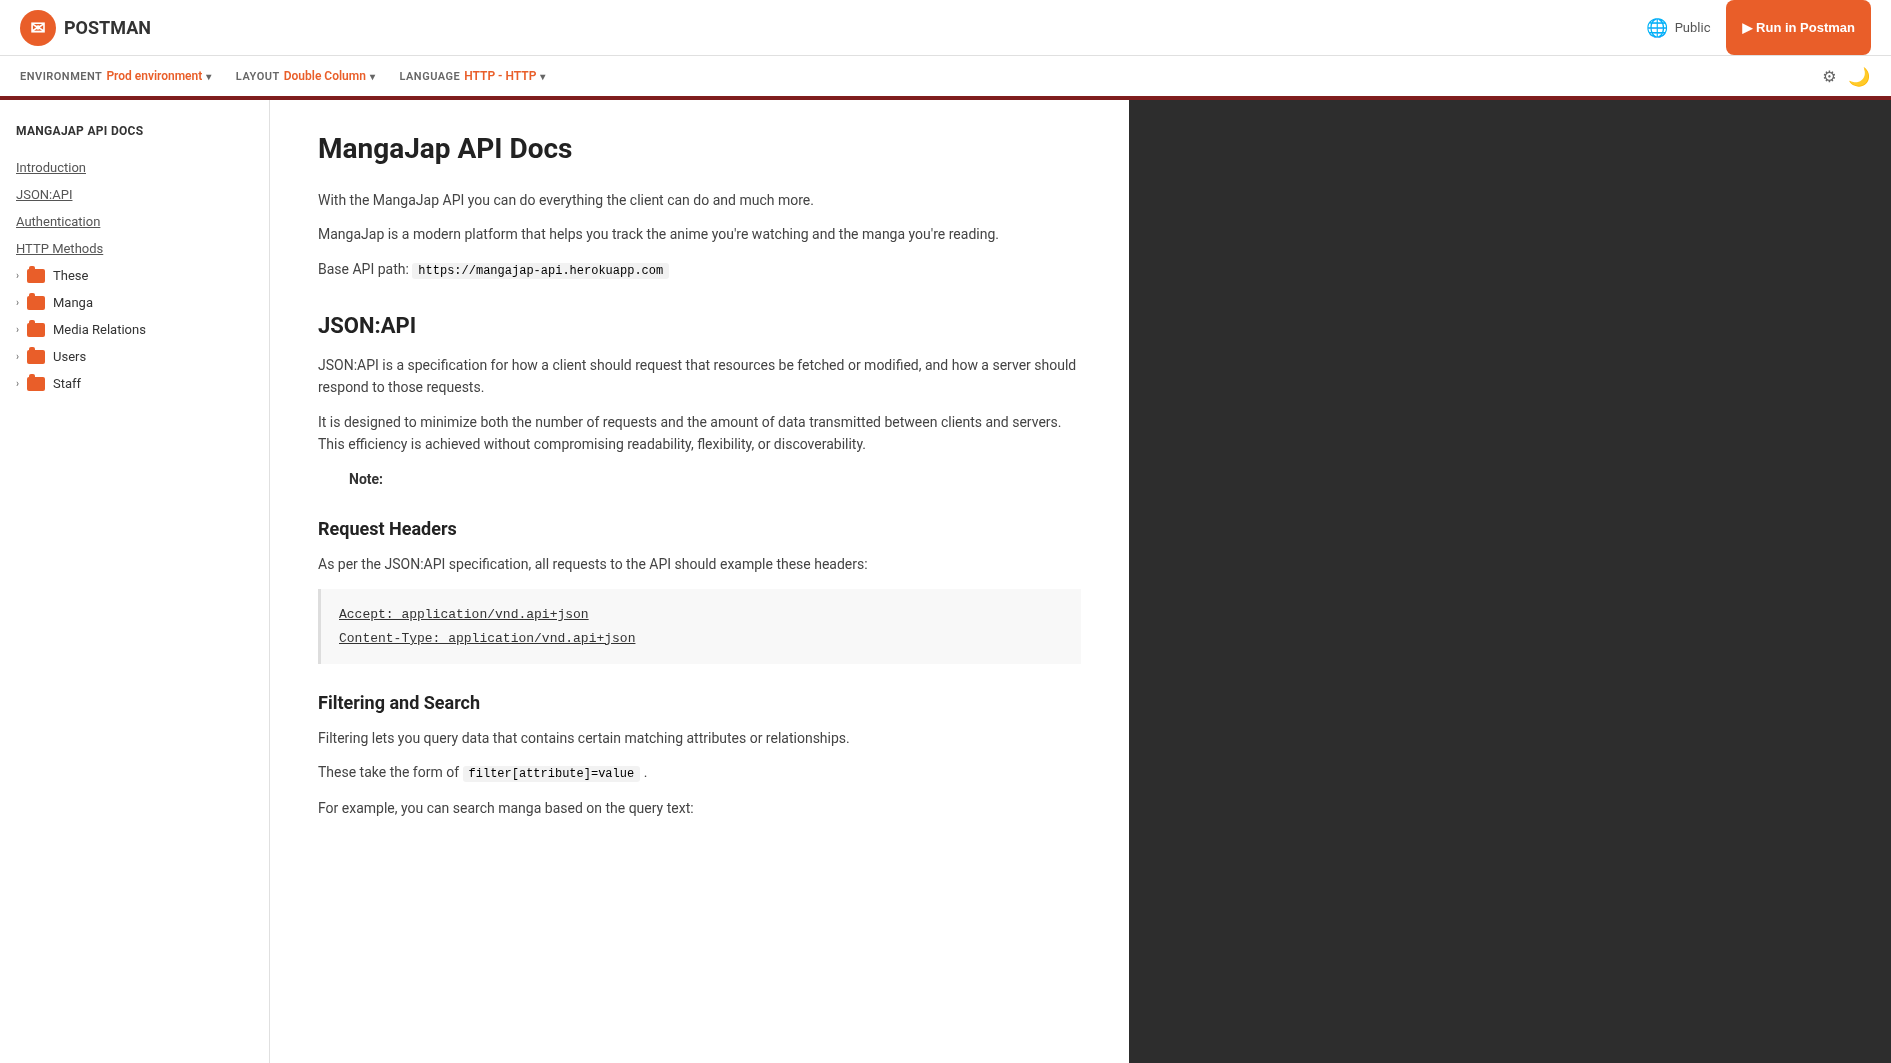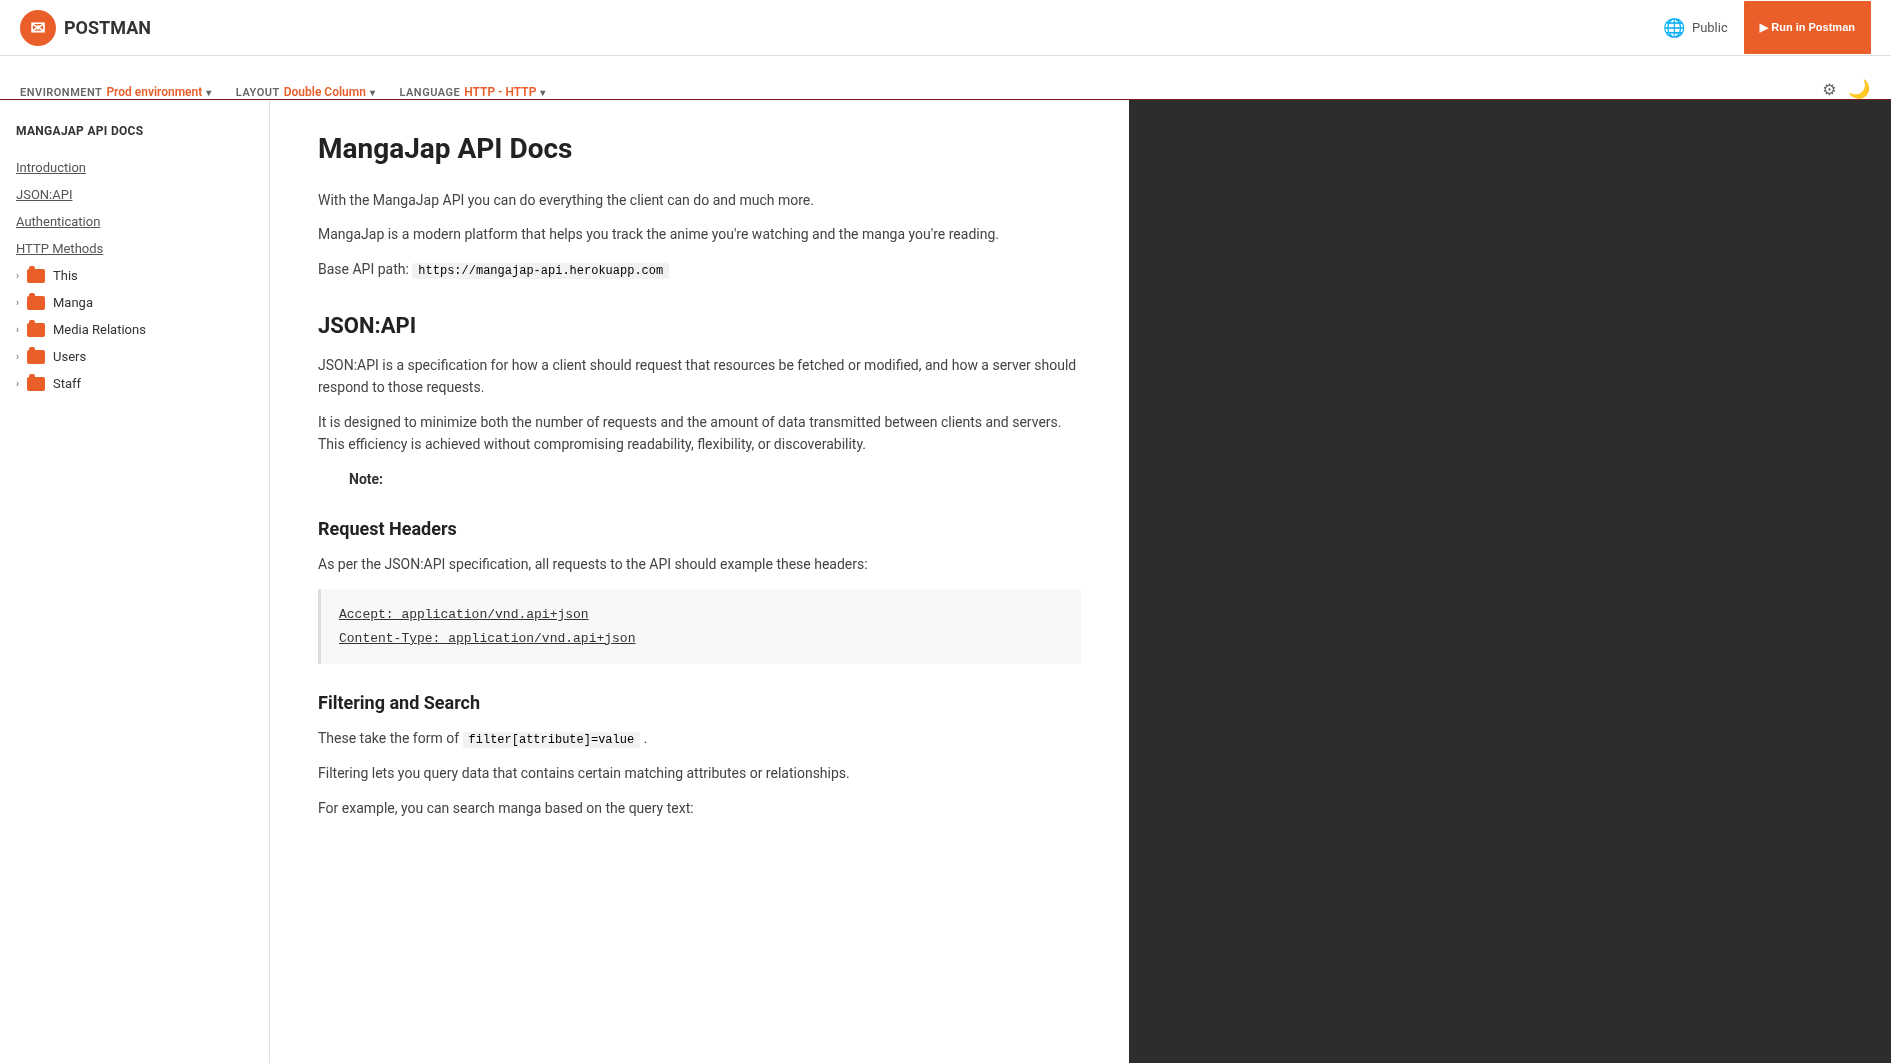--- a/index.html
+++ b/index.html
@@ -24,36 +24,36 @@
       display: flex; align-items: center; justify-content: center;
       color: white; font-size: 18px;
     }
     .top-bar-right { display: flex; align-items: center; gap: 16px; }
     .public-badge { display: flex; align-items: center; gap: 6px; color: #555; font-size: 13px; }
     .globe-icon { font-size: 18px; }
     .run-btn {
       background: #e95e29;
       color: white;
       border: none;
-      border-radius: 1px;
+      border-radius: 8px;
       padding: 20px 16px;
-      font-size: 11px;
+      font-size: 13px;
       font-weight: 600;
       cursor: pointer;
       display: flex; align-items: center; gap: 6px;
     }
 
     
     .second-bar {
       display: flex;
-      align-items: flex-end;
+      align-items: center;
       gap: 0;
       padding: 0 20px;
       height: 44px;
-      border-bottom: 1px solid #7f1d1d;
+      border-bottom: 4px solid #7f1d1d;
       background: #fff;
       font-size: 12px;
     }
     .toolbar-item {
       display: flex; align-items: center; gap: 4px;
       margin-right: 24px;
       color: #666;
       font-weight: 600;
       letter-spacing: 0.5px;
       text-transform: uppercase;
@@ -240,21 +240,21 @@
     <div class="sidebar-title">MANGAJAP API DOCS</div>
 
     <div class="sidebar-nav-item">Introduction</div>
     <div class="sidebar-nav-item">JSON:API</div>
     <div class="sidebar-nav-item">Authentication</div>
     <div class="sidebar-nav-item">HTTP Methods</div>
 
     <div class="sidebar-folder">
       <span class="folder-chevron">›</span>
       <span class="folder-icon"></span>
-      <span>This</span>
+      <span>These</span>
     </div>
     <div class="sidebar-folder">
       <span class="folder-chevron">›</span>
       <span class="folder-icon"></span>
       <span>Manga</span>
     </div>
     <div class="sidebar-folder">
       <span class="folder-chevron">›</span>
       <span class="folder-icon"></span>
       <span>Media Relations</span>
@@ -294,24 +294,24 @@
 
     <p>As per the JSON:API specification, all requests to the API should example these headers:</p>
 
     <div class="code-block">
       <div>Accept: application/vnd.api+json</div>
       <div>Content-Type: application/vnd.api+json</div>
     </div>
 
     <h3>Filtering and Search</h3>
 
+    <p>Filtering lets you query data that contains certain matching attributes or relationships.</p>
     <p>
       <span>These take the form of</span>
       <code>filter[attribute]=value</code>
       <span>.</span>
     </p>
-    <p>Filtering lets you query data that contains certain matching attributes or relationships.</p>
     <p>For example, you can search manga based on the query text:</p>
   </div>
 
   <div class="right-panel"></div>
 
 </div>
 
 </body></html>

